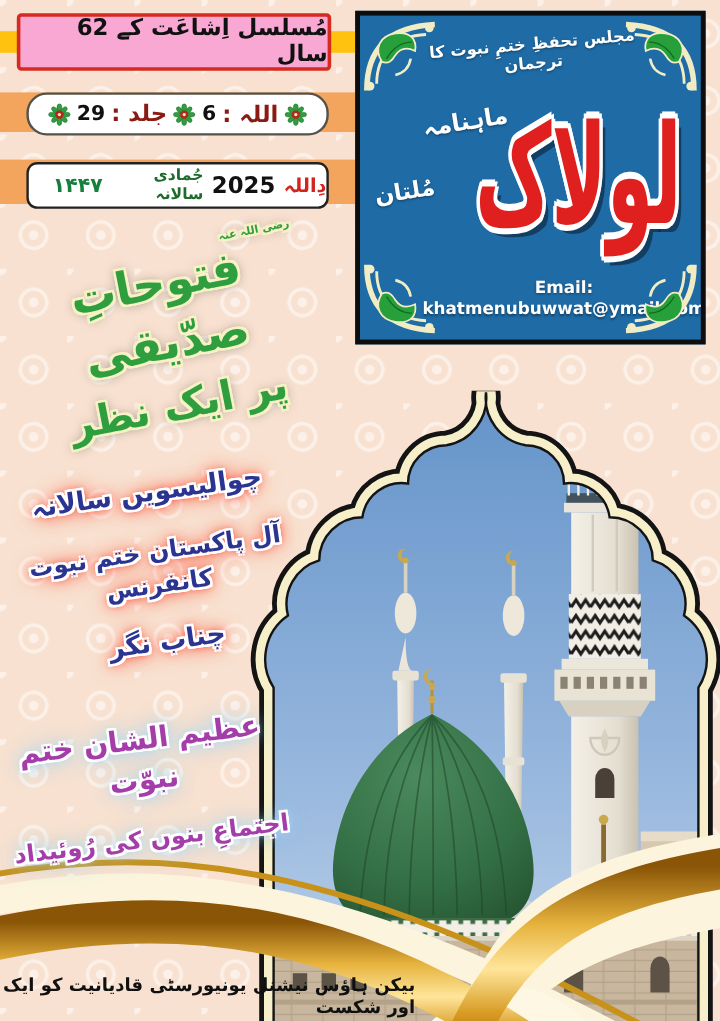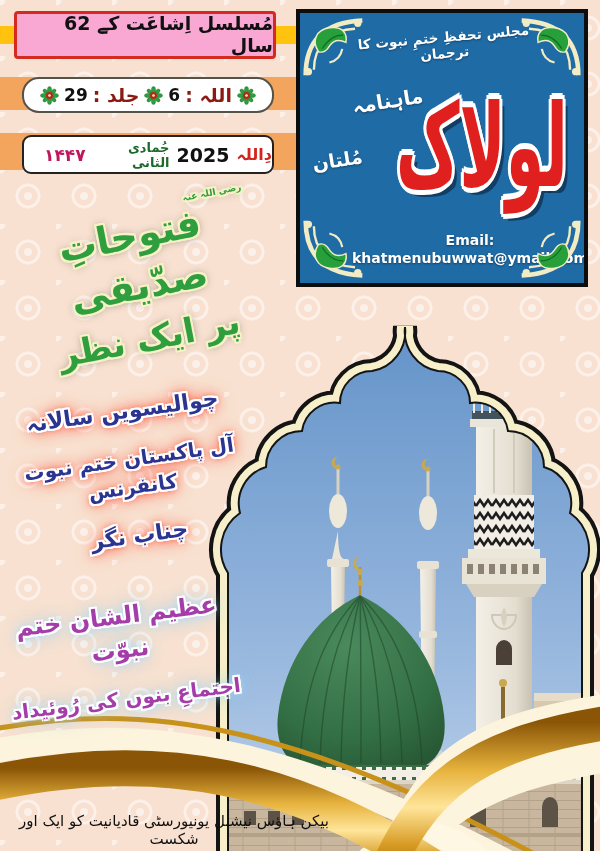--- a/index.html
+++ b/index.html
@@ -29,21 +29,21 @@
     gap:5px;direction:rtl;z-index:6;}
   .issue-box .lbl{color:#8a1a12;font-weight:bold;font-size:19px;}
   .issue-box .val{color:#111;font-weight:bold;font-size:17px;font-family:"DejaVu Sans",sans-serif;}
   .rosette{width:19px;height:19px;flex:0 0 auto;}
   .date-box{position:absolute;left:22px;top:135px;width:248px;height:35px;background:#fff;
     border:2px solid #222;border-radius:9px;display:flex;align-items:center;justify-content:center;
     gap:7px;direction:rtl;z-index:6;}
   .date-box .month{color:#d2251d;font-weight:bold;font-size:16px;}
   .date-box .year{color:#111;font-weight:bold;font-size:19px;text-align:center;}
   .date-box .hmonth{color:#1c6b2a;font-weight:bold;font-size:13px;}
-  .date-box .hyear{color:#be185d;font-weight:bold;font-size:17px;margin-left:20px;}
+  .date-box .hyear{color:#15803d;font-weight:bold;font-size:17px;margin-left:20px;}
 
   
   .masthead{position:absolute;left:296px;top:9px;width:292px;height:278px;background:#1f6ba5;
     border:4px solid #0d0d0d;box-sizing:border-box;z-index:6;overflow:hidden;}
   .masthead .tagline{position:absolute;top:16px;left:48px;right:44px;color:#fff;font-weight:bold;
     font-size:13.5px;text-align:center;direction:rtl;transform:rotate(-5deg);text-shadow:0 1px 2px rgba(0,0,0,.35);}
   .masthead .monthly{position:absolute;top:76px;left:52px;color:#fff;font-weight:bold;font-size:20px;
     direction:rtl;transform:rotate(-9deg);text-shadow:0 1px 2px rgba(0,0,0,.35);}
   .masthead .city{position:absolute;top:136px;left:12px;color:#fff;font-weight:bold;font-size:19px;
     direction:rtl;transform:rotate(-9deg);text-shadow:0 1px 2px rgba(0,0,0,.35);}
@@ -75,22 +75,22 @@
   .hl-blue .l3{font-size:22px;margin-top:20px;}
   .outline-red{text-shadow:-2px 0 0 #fff,2px 0 0 #fff,0 -2px 0 #fff,0 2px 0 #fff,
     -2px -2px 0 #fff,2px 2px 0 #fff,-2px 2px 0 #fff,2px -2px 0 #fff,
     0 0 5px #ff3a1e,0 0 11px #ff3a1e,0 0 18px rgba(255,58,30,.8);}
   .hl-purple{left:0px;top:600px;width:242px;transform:rotate(-7deg);color:#a43da9;}
   .hl-purple .l1{font-size:24px;line-height:1.4;}
   .hl-purple .l2{font-size:20px;line-height:1.4;margin-top:18px;}
   .outline-blueglow{text-shadow:-2px 0 0 #fff,2px 0 0 #fff,0 -2px 0 #fff,0 2px 0 #fff,
     -2px -2px 0 #fff,2px 2px 0 #fff,-2px 2px 0 #fff,2px -2px 0 #fff,
     0 0 6px #a8dcff,0 0 12px #a8dcff,0 0 20px rgba(140,205,255,.9);}
-  .bottom-line{position:absolute;left:2px;top:812px;width:344px;text-align:center;direction:rtl;
-    color:#101010;font-weight:normal;font-size:15px;z-index:7;}
+  .bottom-line{position:absolute;left:2px;top:812px;width:344px;direction:rtl;
+    color:#101010;font-weight:bold;font-size:15px;z-index:7;}
 
   
   .photo-svg{position:absolute;left:204px;top:315px;width:396px;height:536px;z-index:3;}
   .ribbons-svg{position:absolute;left:0;top:688px;width:600px;height:163px;z-index:5;pointer-events:none;}
   .defs-holder{position:absolute;width:0;height:0;overflow:hidden;}
 </style>
 </head>
 <body>
 
 <svg class="defs-holder" aria-hidden="true">
@@ -352,21 +352,21 @@
   <span class="lbl">جلد :</span>
   <span class="val">29</span>
   <svg class="rosette" viewBox="0 0 24 24">
       <use href="#rosette-sym"></use>
     </svg>
 </div>
 
 <div class="date-box">
   <span class="month">دِاللہ</span>
   <span class="year">2025</span>
-  <span class="hmonth">جُمادی الثانی</span>
+  <span class="hmonth">جُمادی سالانہ</span>
   <span class="hyear">۱۴۴۷</span>
 </div>
 
 <div class="masthead">
   <svg class="corner tl" viewBox="0 0 70 70">
       <use href="#corner-orn-sym"></use>
     </svg>
   <svg class="corner tr" viewBox="0 0 70 70">
       <use href="#corner-orn-sym"></use>
     </svg>

